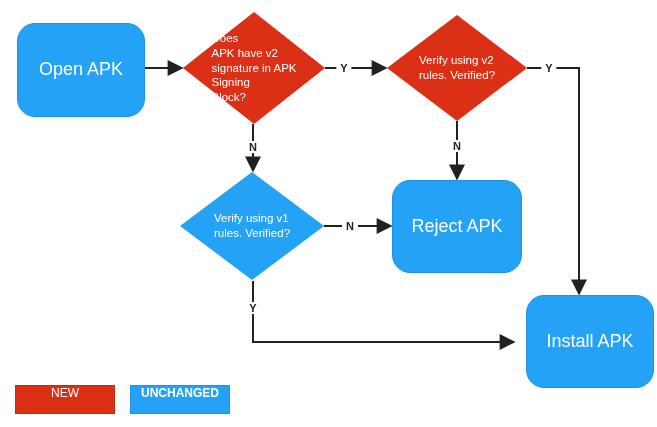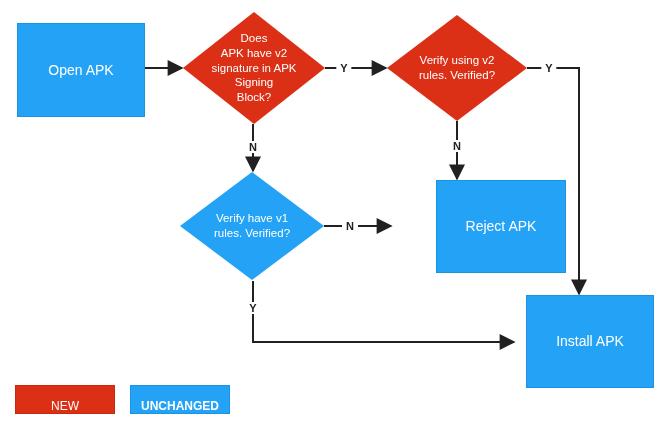--- a/index.html
+++ b/index.html
@@ -10,26 +10,25 @@
     font-family:"Liberation Sans", sans-serif;
     overflow:hidden;
   }
   svg.edges{position:absolute;left:0;top:0;pointer-events:none;}
   svg.edges path{stroke:var(--line-color);stroke-width:2;fill:none;}
   svg.edges .head{fill:var(--line-color);stroke:none;}
 
   .node{
     position:absolute;
     display:flex;align-items:center;justify-content:center;
-    text-align:center;
     color:var(--text-color);
     box-sizing:border-box;
   }
   .node span{white-space:pre-line;line-height:1.3;}
-  .rect{font-size:14px;}
+  .rect{font-size:18px;border-radius:18px;}
   .rect.blue{background:var(--unchanged-color);border:1px solid var(--unchanged-border);}
   .diamond{font-size:11.5px;}
   .diamond .shape{
     position:absolute;inset:0;
     clip-path:polygon(50% 0, 100% 50%, 50% 100%, 0 50%);
   }
   .diamond.red .shape{background:var(--new-color);}
   .diamond.blue .shape{background:var(--unchanged-color);}
   .diamond span{position:relative;z-index:1;}
 
@@ -39,21 +38,21 @@
     background:#ffffff;
     color:var(--line-color);
     font-size:11px;font-weight:bold;
     padding:0 4px;
     z-index:2;
   }
 
   .legend-box{
     position:absolute;
     width:100px;height:29px;
-    display:flex;align-items:flex-end;justify-content:center;
+    display:flex;align-items:flex-start;justify-content:center;
     color:var(--text-color);
     font-size:12px;
     box-sizing:border-box;
   }
   .legend-box.red{background:var(--new-color);border:1px solid var(--new-border);}
   .legend-box.blue{background:var(--unchanged-color);border:1px solid var(--unchanged-border);font-weight:bold;}
 </style>
 </head>
 <body>
 
@@ -95,25 +94,25 @@
   </div>
 
   <div class="node diamond red" style="left:387px;top:15px;width:140px;height:106px;">
     <div class="shape"></div>
     <span>Verify using v2
 rules. Verified?</span>
   </div>
 
   <div class="node diamond blue" style="left:180px;top:172px;width:144px;height:108px;">
     <div class="shape"></div>
-    <span>Verify have v1
+    <span>Verify using v1
 rules. Verified?</span>
   </div>
 
-  <div class="node rect blue" style="left:392px;top:180px;width:130px;height:93px;margin-left:44px;">
+  <div class="node rect blue" style="left:392px;top:180px;width:130px;height:93px;">
     <span>Reject APK</span>
   </div>
 
   <div class="node rect blue" style="left:515px;top:295px;width:128px;height:93px;margin-left:11px;">
     <span>Install APK</span>
   </div>
 
   <span class="edge-label" style="left:344px;top:68px;">Y</span>
   <span class="edge-label" style="left:253px;top:147px;">N</span>
   <span class="edge-label" style="left:549px;top:68px;">Y</span>

